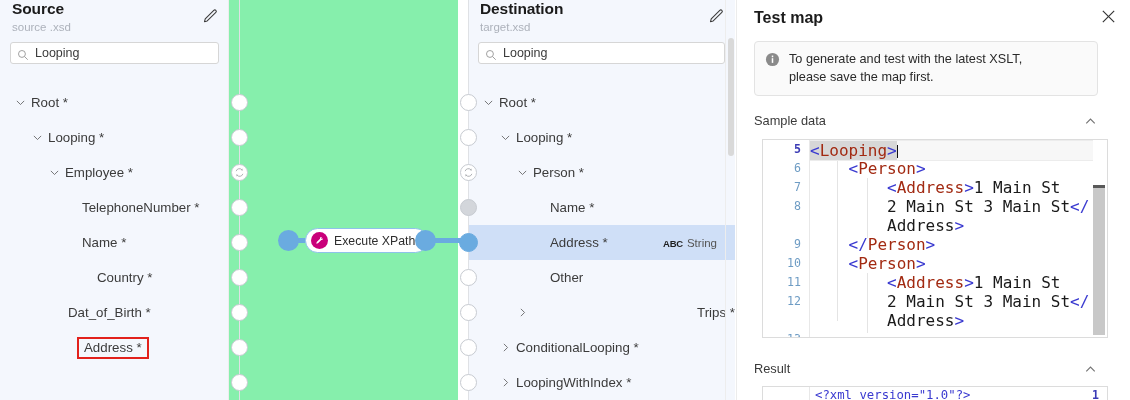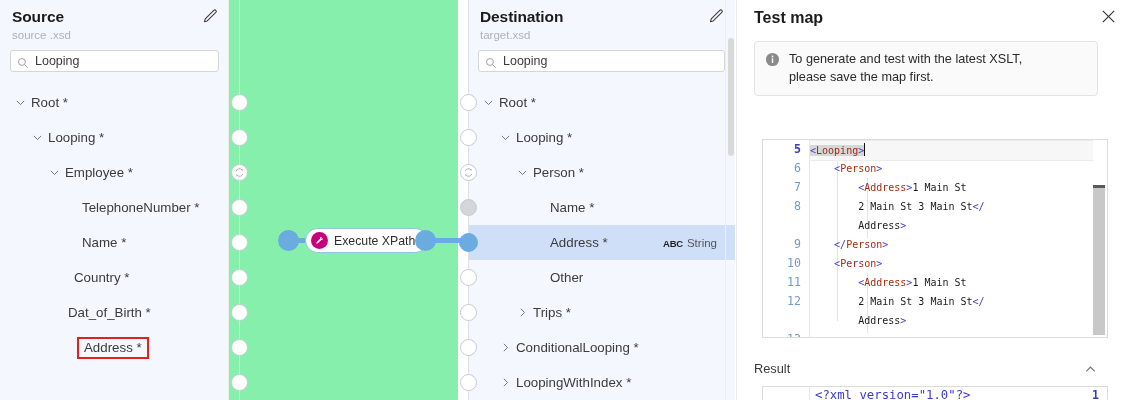--- a/index.html
+++ b/index.html
@@ -9,21 +9,21 @@
     background:#ffffff;color:#242424;
     -webkit-font-smoothing:antialiased;
   }
   .app{position:relative;width:1130px;height:400px;}
 
   
   .panel{position:absolute;top:0;height:400px;background:#f4f7fd;overflow:hidden;}
   #source-panel{left:0;width:229px;}
   #destination-panel{left:468px;width:267px;}
 
-  .panel-head{position:relative;padding:8px 12px 0 12px;}
+  .panel-head{position:relative;padding:0 12px 0 12px;}
   .panel-title{font-size:15.5px;font-weight:700;color:#1b1b1b;letter-spacing:-0.1px;line-height:18px;}
   .panel-sub{font-size:11.5px;color:#adb2bb;margin-top:2px;line-height:14px;}
   .edit-pencil{position:absolute;top:8px;right:10px;width:18px;height:18px;cursor:pointer;}
   .edit-pencil svg{display:block;}
 
   .search-wrap{margin:8px 10px 0 10px;height:22px;background:#fff;border:1px solid #d6d6d6;border-radius:3px;
        display:flex;align-items:center;padding:0 6px;box-sizing:border-box;}
   .search-wrap .s-ico{width:12px;height:12px;flex:0 0 12px;margin-right:6px;opacity:.62;}
   .search-wrap input{border:0;outline:0;font-family:"Liberation Sans",sans-serif;font-size:12.5px;color:#3a3a3a;
        background:transparent;width:100%;padding:0;line-height:14px;}
@@ -77,21 +77,21 @@
   #sec-sample{top:113px;}
   #sec-result{top:361px;gap:8px;}
 
   
   .editor{position:absolute;left:762px;top:139px;width:346px;height:199px;background:#fff;
       border:1px solid #dcdcdc;overflow:hidden;box-sizing:border-box;}
   .gutter{position:absolute;left:0;top:0;width:46px;height:100%;background:#fff;border-right:1px solid #e8e8e8;}
   .gln{position:absolute;right:8px;font-family:"DejaVu Sans Mono",monospace;font-size:11.6px;color:#6e9cc4;line-height:19px;}
   .gln.active{color:#3b3bb5;font-weight:700;}
   .code{position:absolute;left:47px;top:0;right:14px;height:100%;font-family:"DejaVu Sans Mono",monospace;
-      font-size:10px;line-height:19px;white-space:pre;}
+      font-size:16px;line-height:19px;white-space:pre;}
   .cline{position:absolute;left:0;width:100%;height:19px;}
   .cline.active{background:#f7f7f7;border-top:1px solid #ececec;border-bottom:1px solid #ececec;}
   .tk-tag{color:#3a3ad0;}
   .tk-name{color:#a22a12;}
   .tk-text{color:#1a1a1a;margin-top:24px;}
   .sel-hl{background:#d7d7d7;}
   .caret-bar{display:inline-block;width:1px;height:13px;background:#111;vertical-align:-2px;}
   .indent-guide{position:absolute;width:1px;background:#e4e4e4;}
   .ed-scroll{position:absolute;right:1px;top:0;width:13px;height:100%;background:#fff;}
   .ed-thumb{position:absolute;right:1px;width:12px;background:#c8c8c8;}
@@ -158,21 +158,21 @@
           <span class="label">Employee *</span>
         </div>
         <div class="trow" style="padding-left: 65px;">
           <span class="chev"></span>
           <span class="label">TelephoneNumber *</span>
         </div>
         <div class="trow" style="padding-left: 65px;">
           <span class="chev"></span>
           <span class="label">Name *</span>
         </div>
-        <div class="trow" style="padding-left: 57px;">
+        <div class="trow" style="padding-left: 80px;">
           <span class="chev"></span>
           <span class="label">Country *</span>
         </div>
         <div class="trow" style="padding-left: 51px;">
           <span class="chev"></span>
           <span class="label">Dat_of_Birth *</span>
         </div>
         <div class="trow boxed" style="padding-left: 65px;">
           <span class="chev"></span>
           <span class="label">Address *</span>
@@ -267,21 +267,21 @@
           <span class="label">Address *</span>
           <span class="typetag">
             <span class="abc">ABC</span>
             <span class="tname">String</span>
           </span>
         </div>
         <div class="trow" style="padding-left: 65px;">
           <span class="chev"></span>
           <span class="label">Other</span>
         </div>
-        <div class="trow" style="padding-left: 48px;">
+        <div class="trow" style="padding-left: 48px; justify-content: space-between;">
           <span class="chev">
             <svg viewBox="0 0 16 16" width="13" height="13">
               <polyline points="6,3.5 10.5,8 6,12.5" fill="none" stroke="#4a4a4a" stroke-width="1.15"></polyline>
             </svg>
           </span>
           <span class="label">Trips *</span>
         </div>
         <div class="trow" style="padding-left: 31px;">
           <span class="chev">
             <svg viewBox="0 0 16 16" width="13" height="13">
@@ -335,20 +335,28 @@
       <span class="iico">
         <svg viewBox="0 0 16 16" width="15" height="15">
             <circle cx="8" cy="8" r="7" fill="#8a8a8a"></circle>
             <rect x="7.2" y="6.6" width="1.6" height="5" fill="#fff"></rect>
             <rect x="7.2" y="3.8" width="1.6" height="1.8" fill="#fff"></rect>
           </svg>
       </span>
       <span class="itxt"><span>To generate and test with the latest XSLT,</span><br><span>please save the map first.</span></span>
     </div>
 
+    <div class="section-row" id="sec-sample">
+      <span class="sl">Sample data</span>
+      <span class="caret">
+        <svg viewBox="0 0 16 16" width="15" height="15">
+            <polyline points="3.5,10 8,5.5 12.5,10" fill="none" stroke="#444" stroke-width="1.2"></polyline>
+          </svg>
+      </span>
+    </div>
 
     <div class="section-row" id="sec-result">
       <span class="sl">Result</span>
       <span class="caret">
         <svg viewBox="0 0 16 16" width="15" height="15">
             <polyline points="3.5,10 8,5.5 12.5,10" fill="none" stroke="#444" stroke-width="1.2"></polyline>
           </svg>
       </span>
     </div>
   </div>

